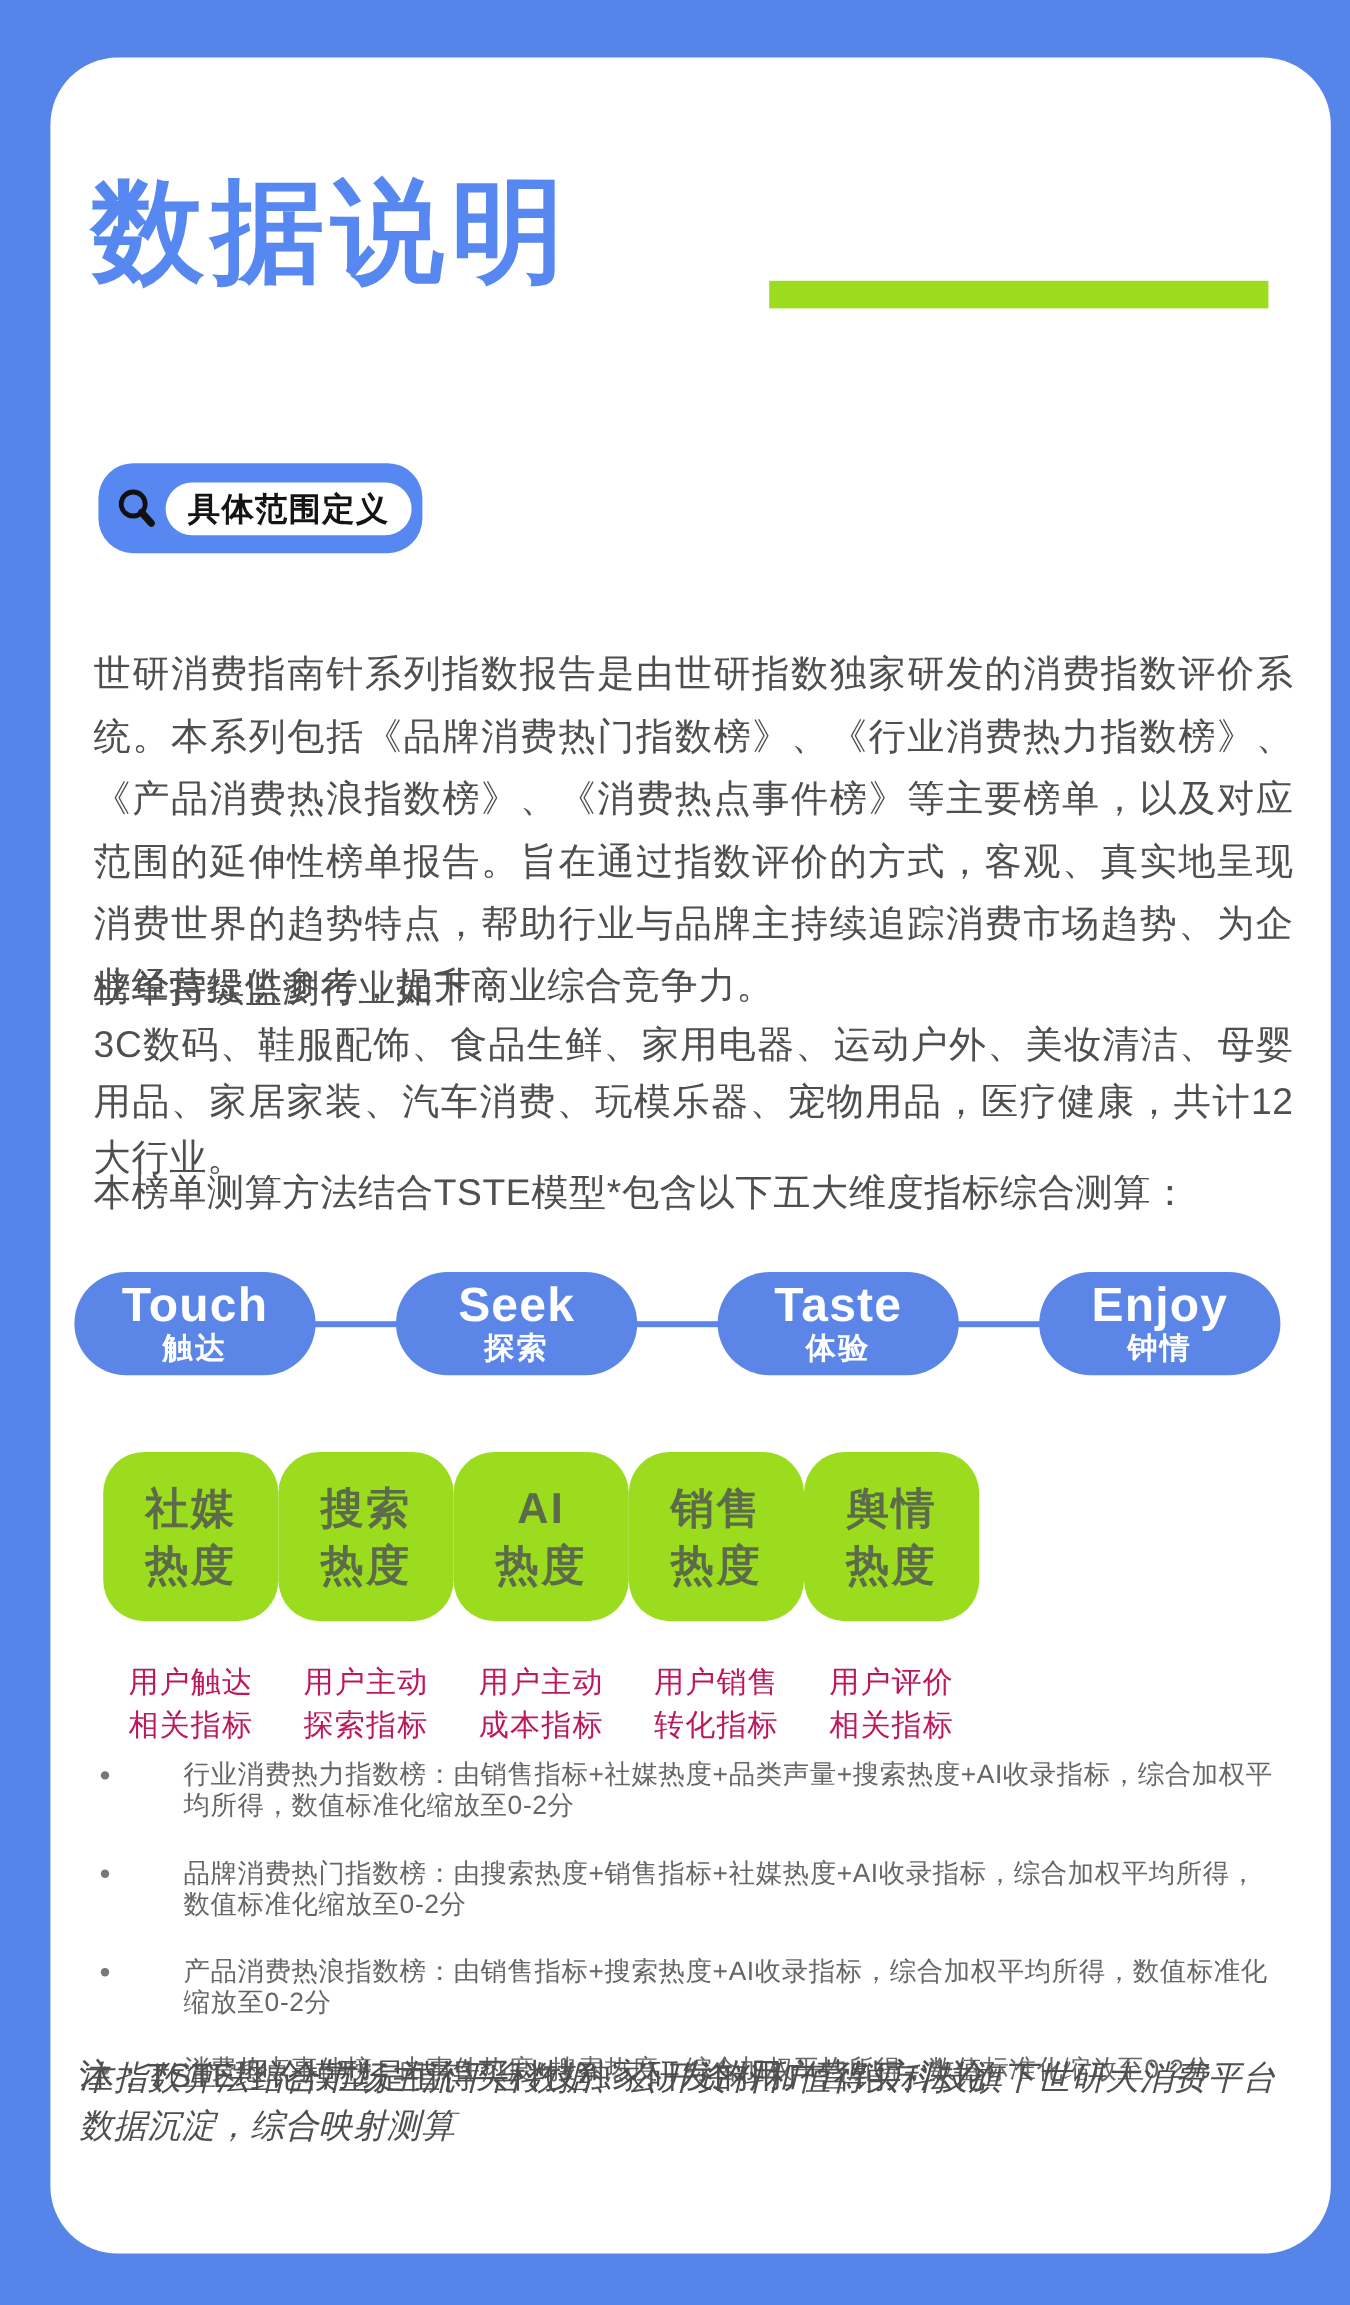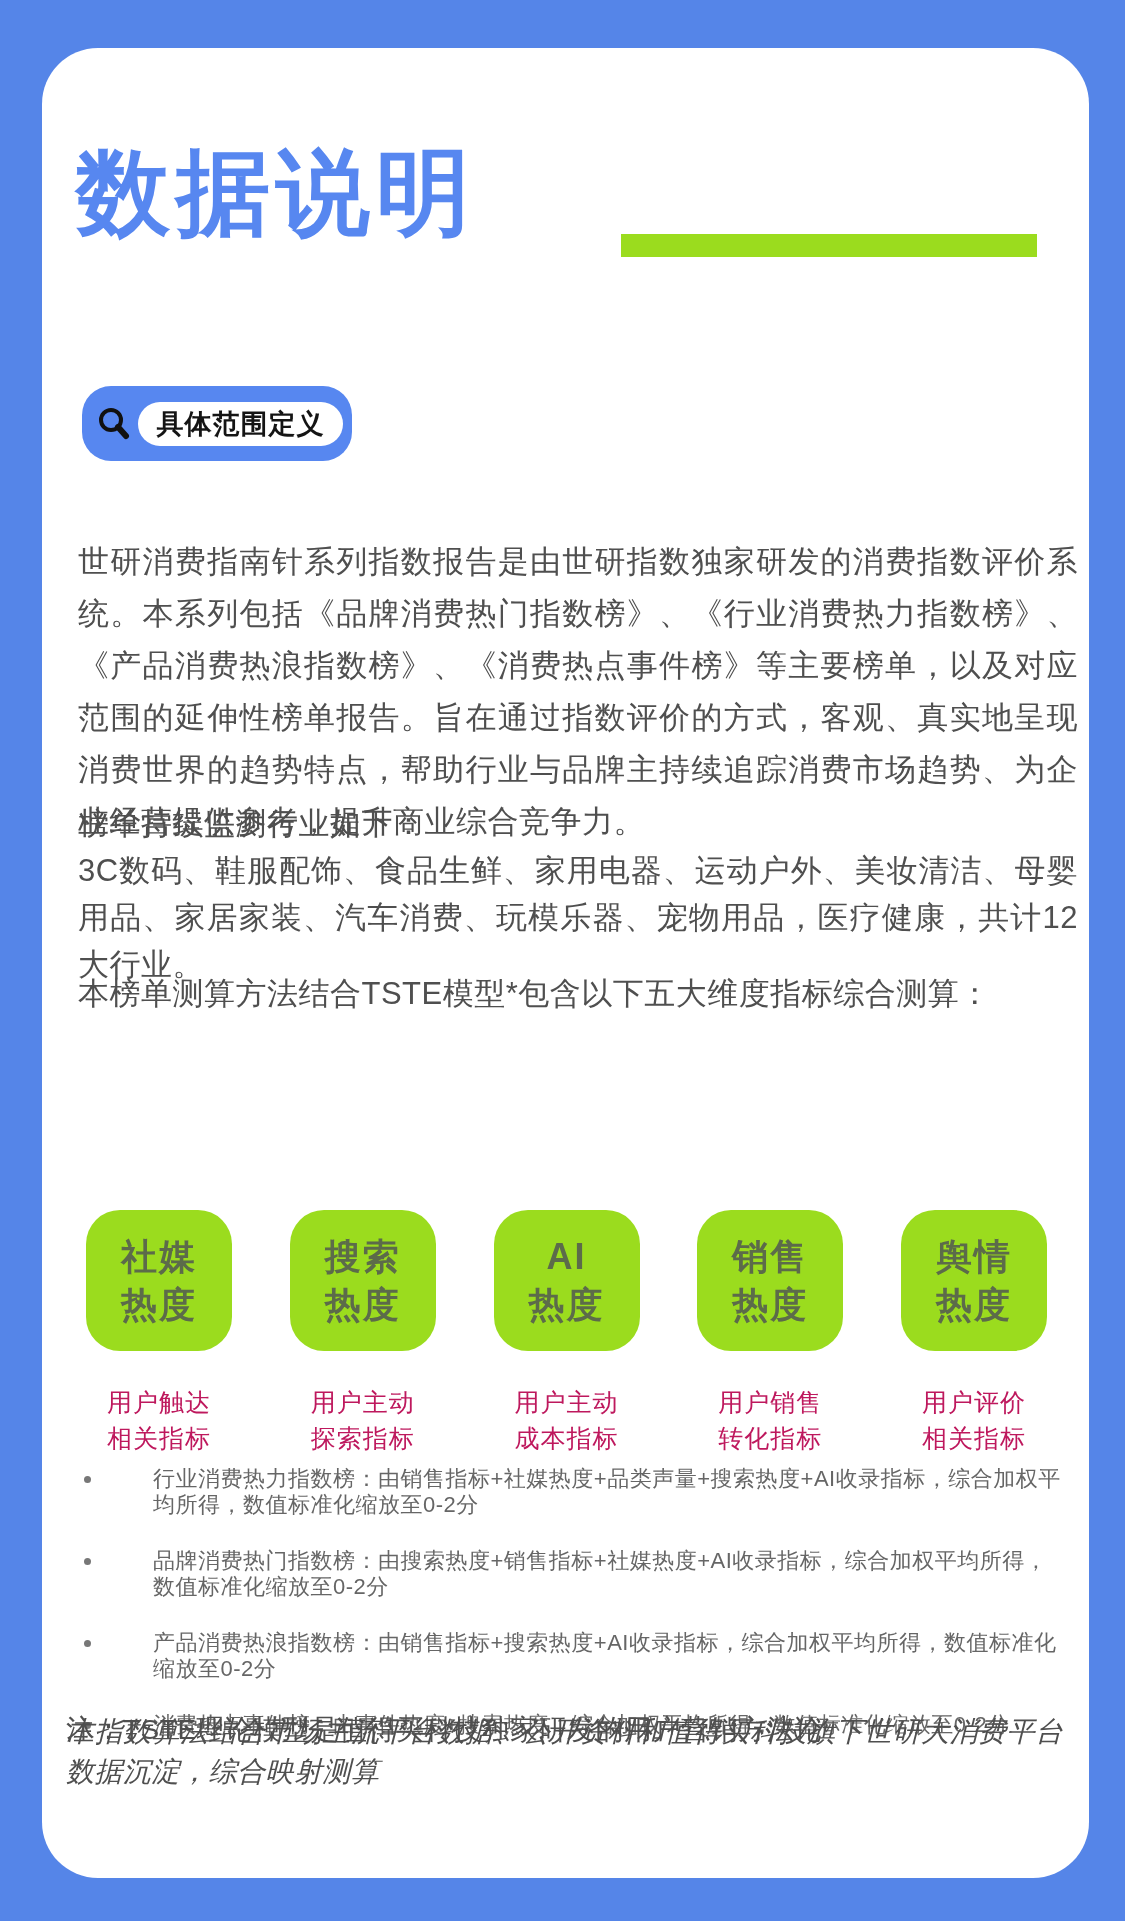--- a/index.html
+++ b/index.html
@@ -6,21 +6,21 @@
   body{
     width:1125px;height:1921px;
     background:#5585E8;
     font-family:"Liberation Sans","DejaVu Sans",sans-serif;
     position:relative;
     overflow:hidden;
   }
   .card{
     position:absolute;left:42px;top:48px;
     width:1047px;height:1830px;
-    background:#ffffff;border-radius:56px;
+    background:#ffffff;border-radius:56px;padding-left:20px;
   }
   
   .page-title{
     position:absolute;left:34px;top:82px;
     font-size:94px;font-weight:800;letter-spacing:6px;
     color:#5787F0;
   }
   .title-bar{
     position:absolute;right:52px;top:186px;
     width:416px;height:23px;background:#9BDC1E;
@@ -62,21 +62,21 @@
     position:relative;z-index:1;
     width:201px;height:86px;border-radius:43px;background:#5B86E8;
     display:flex;flex-direction:column;align-items:center;justify-content:center;
     color:#fff;
   }
   .stage-en{font-size:40px;font-weight:800;line-height:40px;letter-spacing:1px;}
   .stage-zh{font-size:25px;font-weight:700;line-height:30px;margin-top:1px;letter-spacing:2px;}
   
   .dims{
     position:absolute;left:44px;right:42px;top:1162px;
-    display:flex;justify-content:space-between;
+    display:flex;
   }
   .dim-col{width:146px;display:flex;flex-direction:column;align-items:center;}
   .dim-square{
     width:146px;height:141px;border-radius:34px;background:#9BDC1E;
     display:flex;flex-direction:column;align-items:center;justify-content:center;
     color:#5C6B4A;font-size:36px;font-weight:600;line-height:48px;letter-spacing:2px;
   }
   .dim-caption{
     margin-top:33px;text-align:center;
     font-size:25px;line-height:36px;color:#be185d;letter-spacing:1px;
@@ -117,20 +117,41 @@
 
   <div class="body-text para1">世研消费指南针系列指数报告是由世研指数独家研发的消费指数评价系统。本系列包括《品牌消费热门指数榜》、《行业消费热力指数榜》、《产品消费热浪指数榜》、《消费热点事件榜》等主要榜单，以及对应范围的延伸性榜单报告。旨在通过指数评价的方式，客观、真实地呈现消费世界的趋势特点，帮助行业与品牌主持续追踪消费市场趋势、为企业经营提供参考，提升商业综合竞争力。</div>
 
   <div class="body-text monitor">
     <div>榜单持续监测行业如下：</div>
     <div>3C数码、鞋服配饰、食品生鲜、家用电器、运动户外、美妆清洁、母婴用品、家居家装、汽车消费、玩模乐器、宠物用品，医疗健康，共计12大行业。</div>
   </div>
 
   <div class="body-text model-line">本榜单测算方法结合TSTE模型*包含以下五大维度指标综合测算：</div>
 
+  <div class="stages">
+    <div class="connector"></div>
+    <div class="row">
+      <div class="stage-pill">
+        <div class="stage-en">Touch</div>
+        <div class="stage-zh">触达</div>
+      </div>
+      <div class="stage-pill">
+        <div class="stage-en">Seek</div>
+        <div class="stage-zh">探索</div>
+      </div>
+      <div class="stage-pill">
+        <div class="stage-en">Taste</div>
+        <div class="stage-zh">体验</div>
+      </div>
+      <div class="stage-pill">
+        <div class="stage-en">Enjoy</div>
+        <div class="stage-zh">钟情</div>
+      </div>
+    </div>
+  </div>
 
   <div class="dims">
     <div class="dim-col">
       <div class="dim-square">
         <div>社媒</div>
         <div>热度</div>
       </div>
       <div class="dim-caption">
         <div>用户触达</div>
         <div>相关指标</div>

